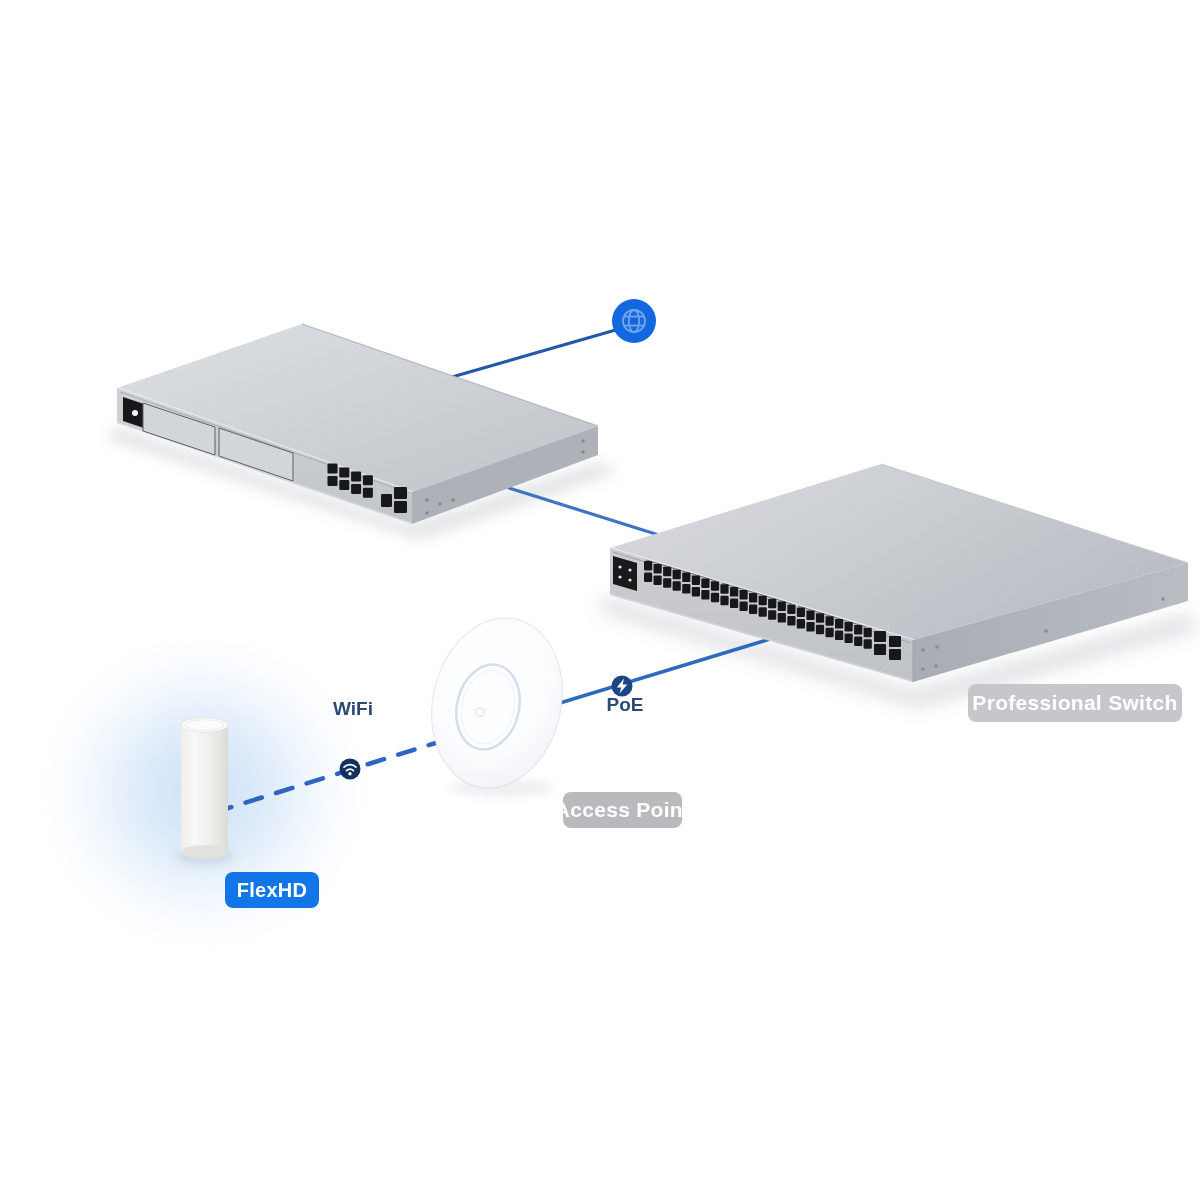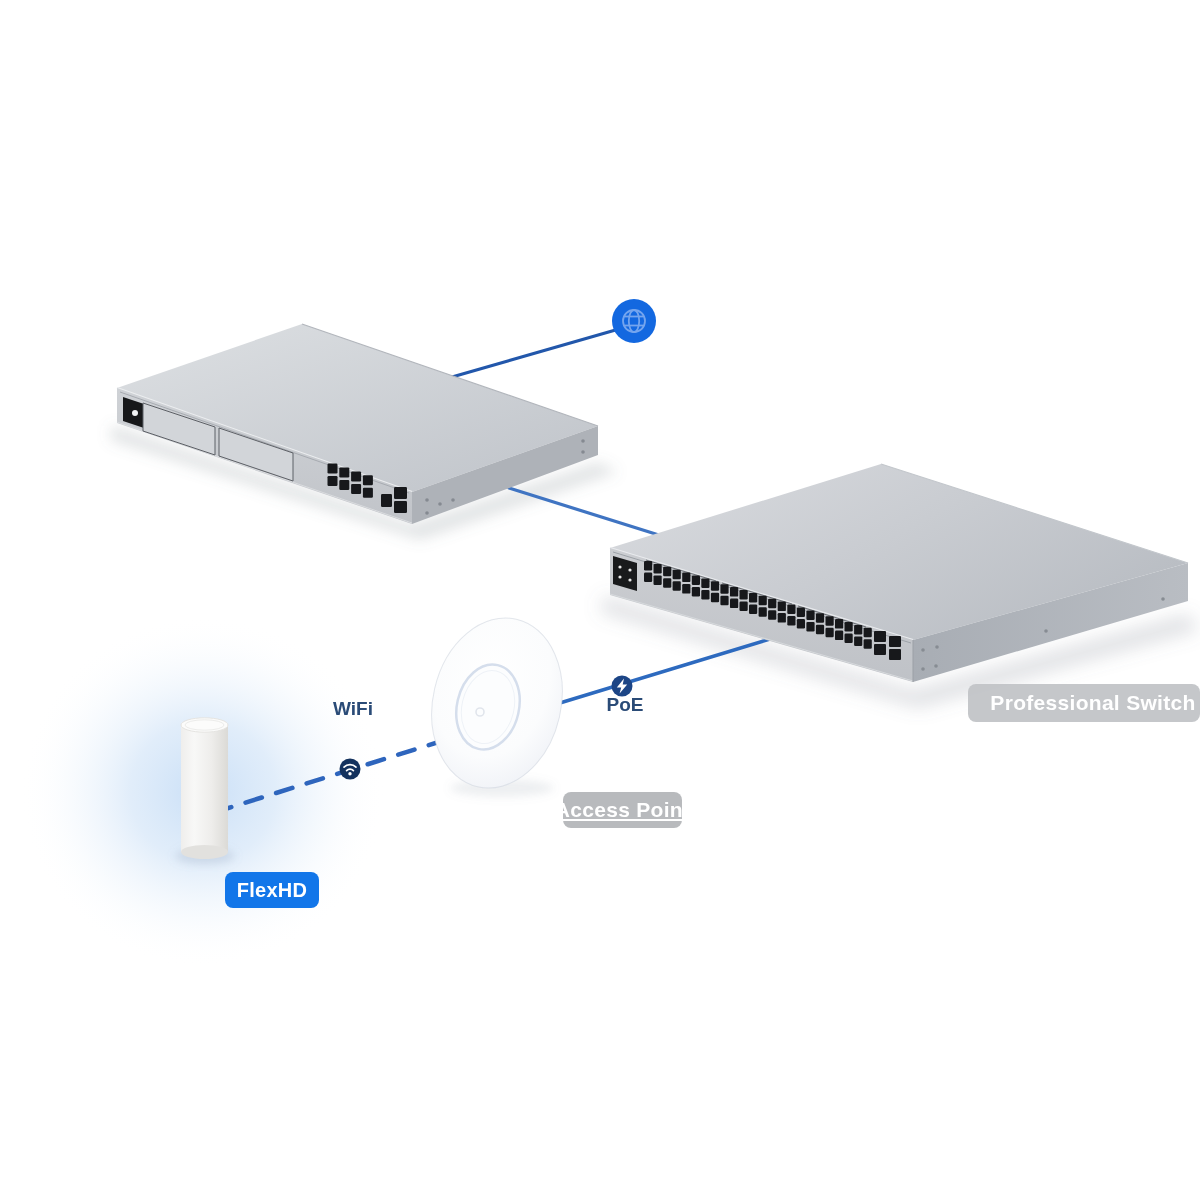--- a/index.html
+++ b/index.html
@@ -7,22 +7,22 @@
     position:relative;width:1200px;height:1200px;background:#ffffff;overflow:hidden;
     font-family:"Liberation Sans", sans-serif;
   }
   .stage svg{position:absolute;left:0;top:0;}
   .badge{
     position:absolute;display:flex;align-items:center;justify-content:center;
     color:#ffffff;font-weight:700;border-radius:8px;font-size:21px;letter-spacing:.3px;
     white-space:nowrap;
   }
   .badge.b-cloud{left:14px;top:314px;width:174px;height:38px;background:rgba(158,160,164,0.88);}
-  .badge.b-switch{left:968px;top:684px;width:214px;height:38px;background:rgba(193,195,198,0.93);padding-left:18px;}
-  .badge.b-ap{left:563px;top:792px;width:119px;height:36px;background:rgba(179,181,184,0.93);text-decoration:underline;}
+  .badge.b-switch{left:968px;top:684px;width:214px;height:38px;background:rgba(193,195,198,0.93);}
+  .badge.b-ap{left:563px;top:792px;width:119px;height:36px;background:rgba(179,181,184,0.93);}
   .badge.b-flex{left:225px;top:872px;width:94px;height:36px;background:#1276e9;font-size:20px;text-align:center;}
   .linklabel{
     position:absolute;color:#2a4b77;font-size:19px;font-weight:600;text-align:center;width:64px;
   }
   .linklabel.l-poe{left:593px;top:652px;margin-top:42px;}
   .linklabel.l-wifi{left:321px;top:698px;}
 </style>
 </head>
 <body>
 

